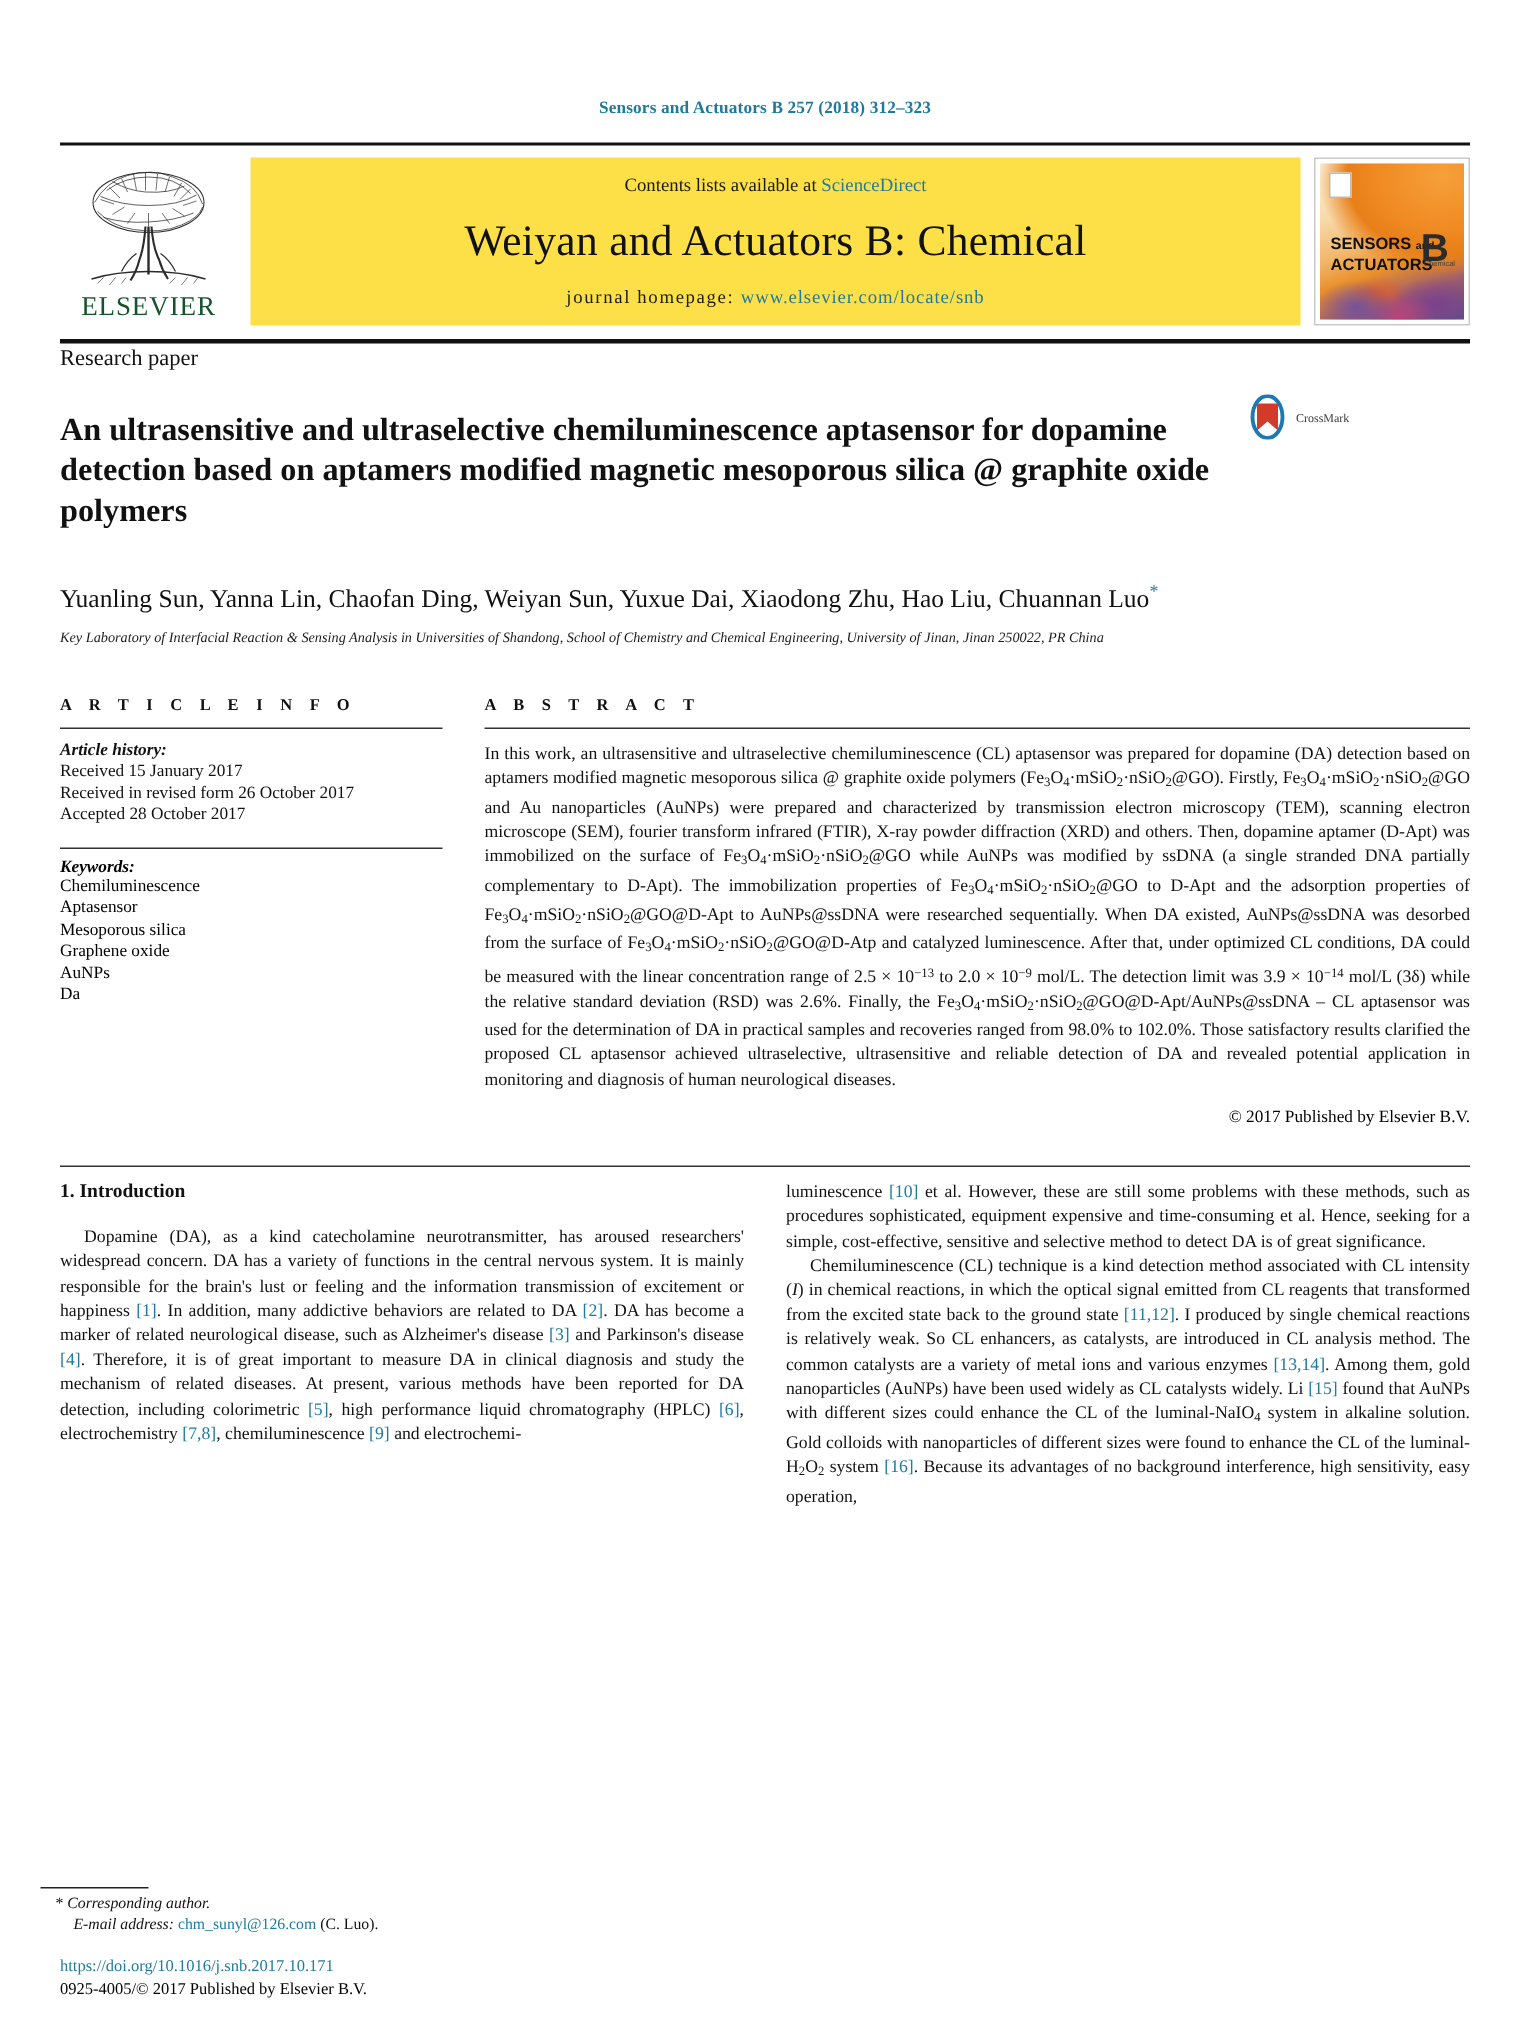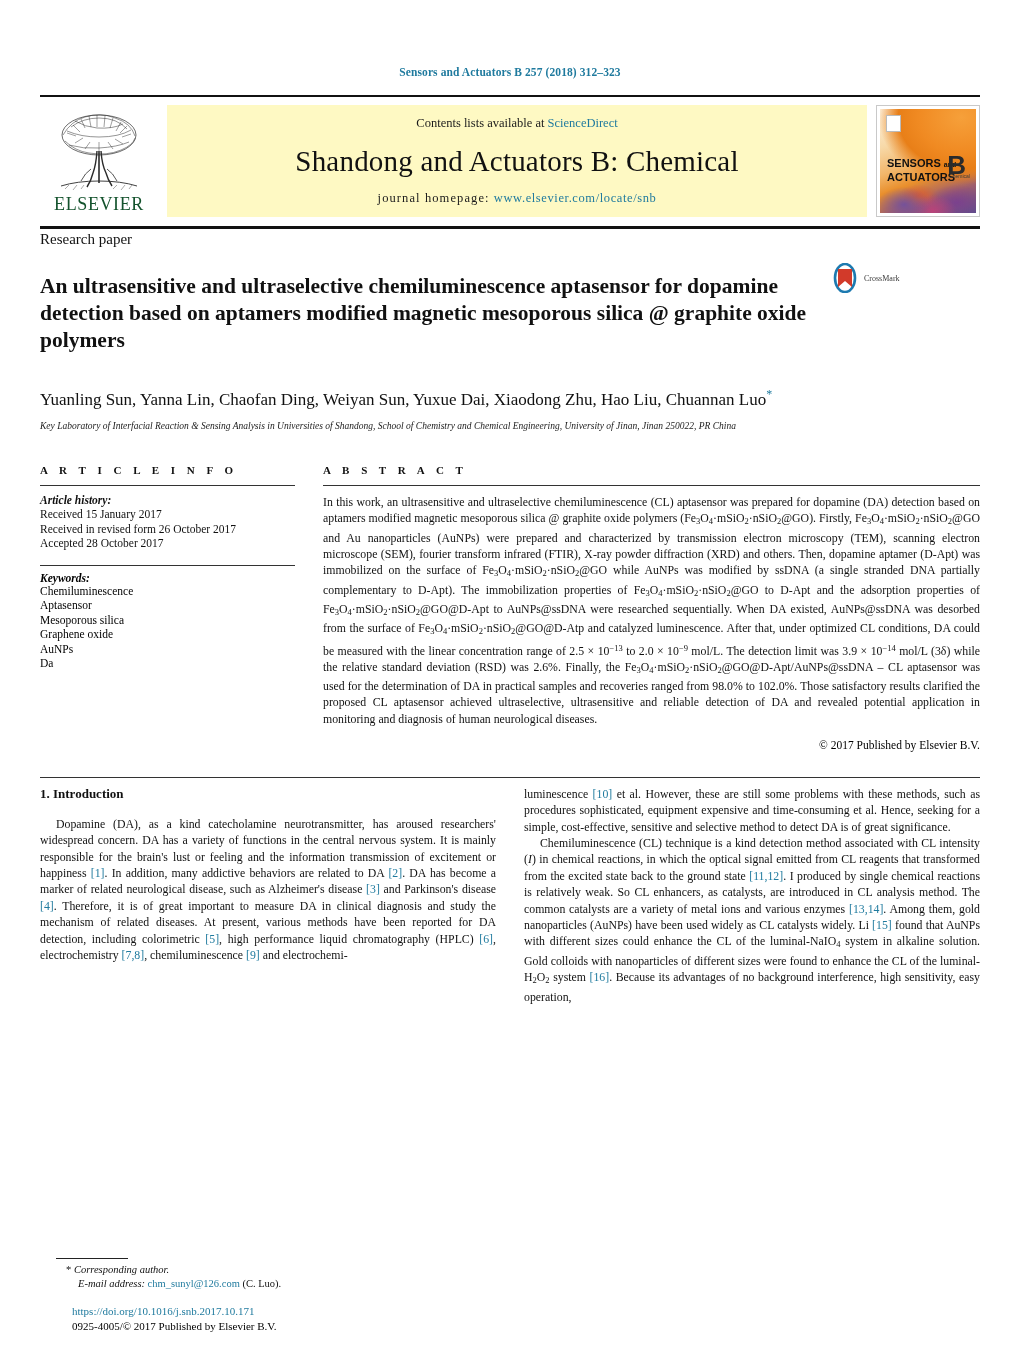--- a/index.html
+++ b/index.html
@@ -52,21 +52,21 @@
   .elsevier-word {
     font-family: "Liberation Serif", serif;
     font-size: 18px;
     letter-spacing: 0.6px;
     color: #14532d;
     font-weight: normal;
     margin-top: 1px;
   }
   .masthead-center {
     flex: 1 1 auto;
-    background: #fef9c3;
+    background: #fde047;
     display: flex;
     flex-direction: column;
     align-items: center;
     justify-content: space-between;
     padding: 11px 0 11px 0;
     margin: 0 9px;
   }
   .contents-line {
     font-size: 12.5px;
     color: #1a1a1a;
@@ -262,21 +262,21 @@
     text-indent: 16px;
     color: #111;
     margin: 0;
   }
   .para + .para { margin-top: 0; }
   .ref { color: #1f7a9e; }
 
   
   .footnote {
     position: absolute;
-    left: 56px;
+    left: 27px;
     bottom: 60px;
     width: 460px;
   }
   .footnote-rule {
     width: 72px;
     border-top: 1.1px solid #222;
     margin-bottom: 4px;
   }
   .footnote-line {
     font-size: 10.5px;
@@ -286,21 +286,20 @@
     padding-left: 10px;
   }
   .footnote-line .plain { font-style: normal; }
   .footnote-line .email { color: #1f7a9e; }
   .doi-block {
     position: absolute;
     left: 40px;
     bottom: 18px;
     font-size: 11px;
     line-height: 14.5px;
-    margin-left: 32px;
   }
   .doi-link { color: #1f7a9e; }
 </style>
 </head>
 <body>
 
 <div class="page">
 
   <div class="running-head">Sensors and Actuators B 257 (2018) 312–323</div>
 
@@ -334,21 +333,21 @@
           </g>
         </g>
       </svg>
       <div class="elsevier-word">ELSEVIER</div>
     </div>
 
     <div class="masthead-center">
       <div class="contents-line">
         <span>Contents lists available at </span><span class="sd">ScienceDirect</span>
       </div>
-      <div class="journal-name">Shandong and Actuators B: Chemical</div>
+      <div class="journal-name">Weiyan and Actuators B: Chemical</div>
       <div class="homepage-line">
         <span>journal homepage: </span><span class="url">www.elsevier.com/locate/snb</span>
       </div>
     </div>
 
     <div class="cover-thumb">
       <div class="cover-inner">
         <div class="cover-splat"></div>
         <div class="cover-elsevier-box"></div>
         <div class="cover-text">

